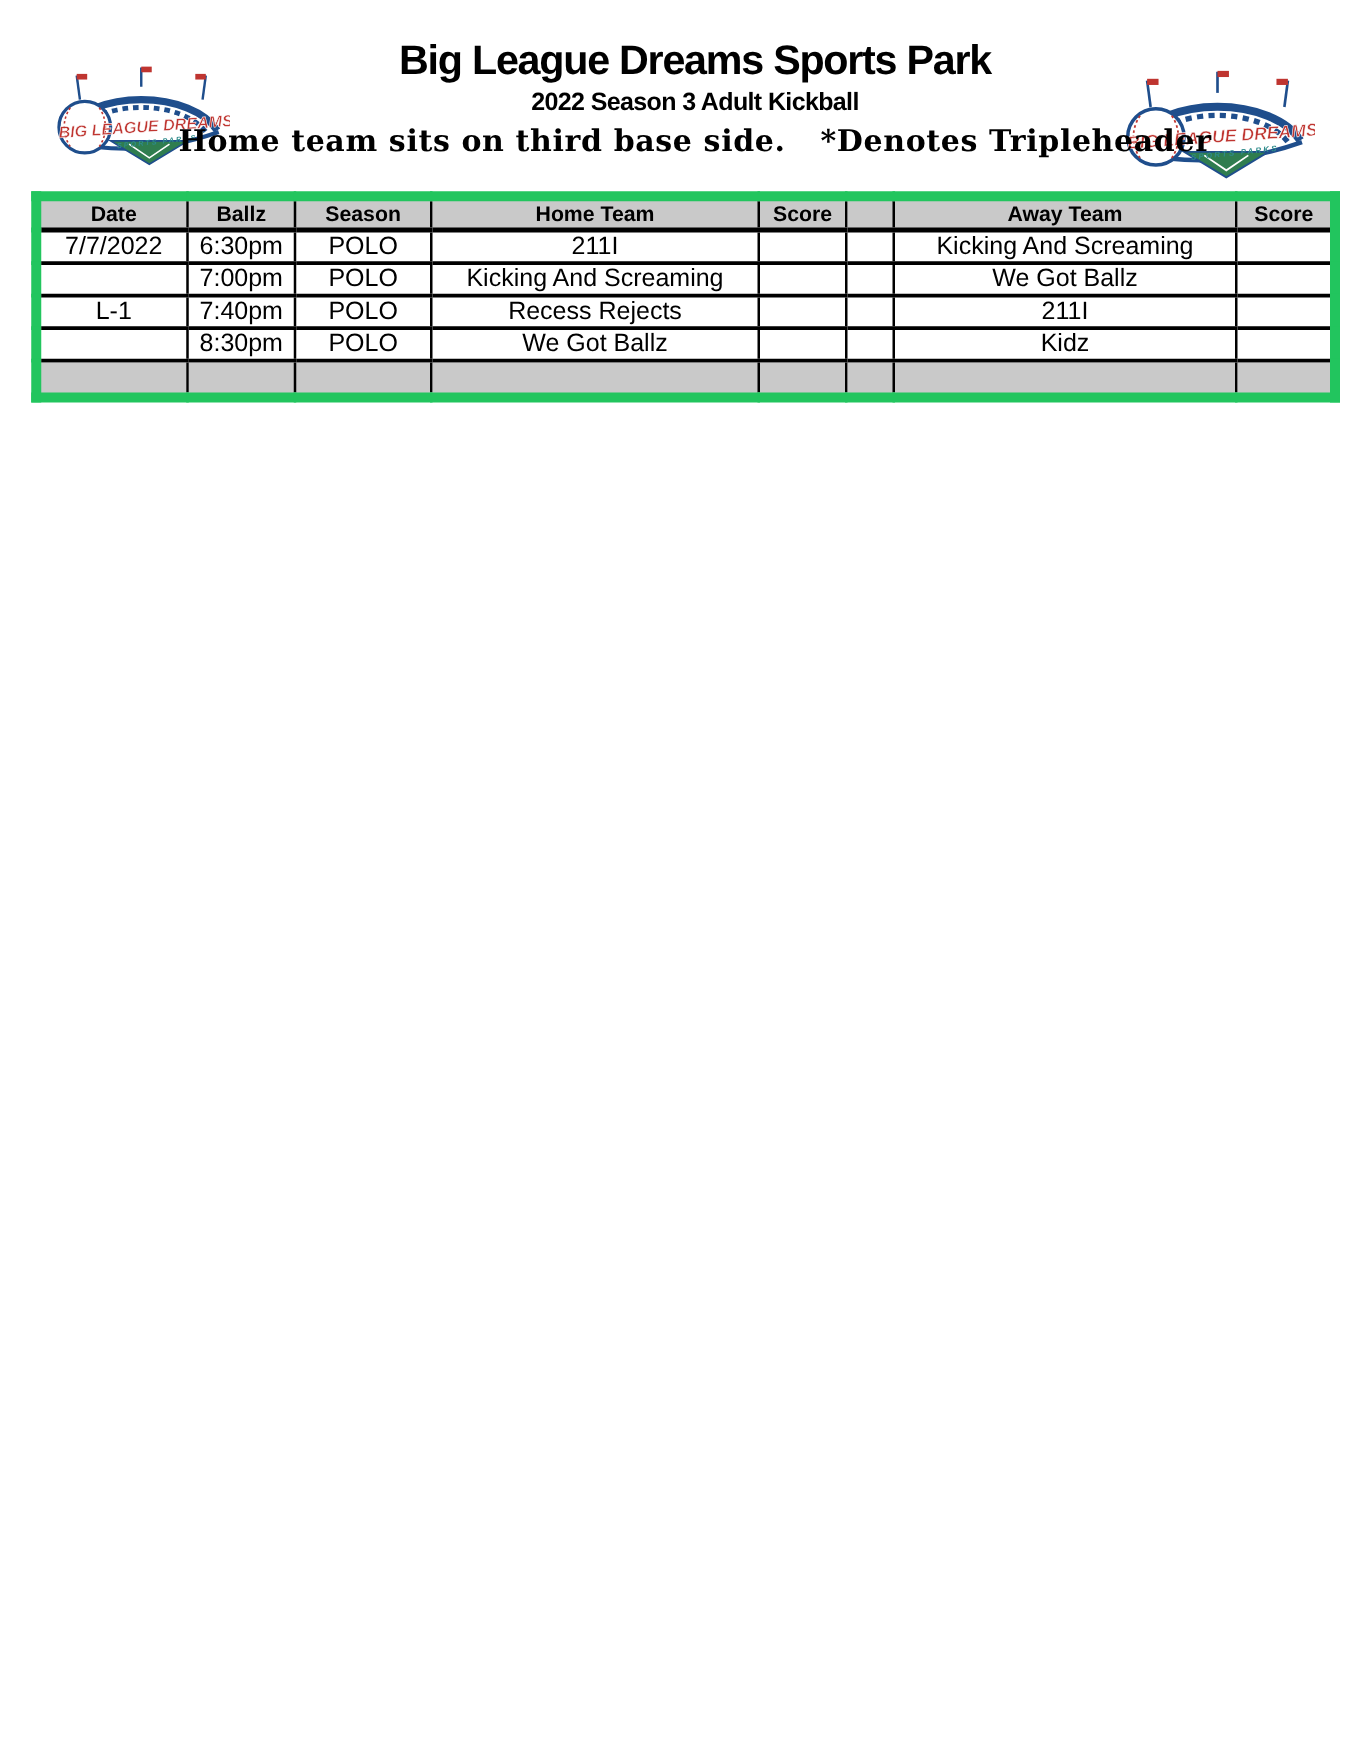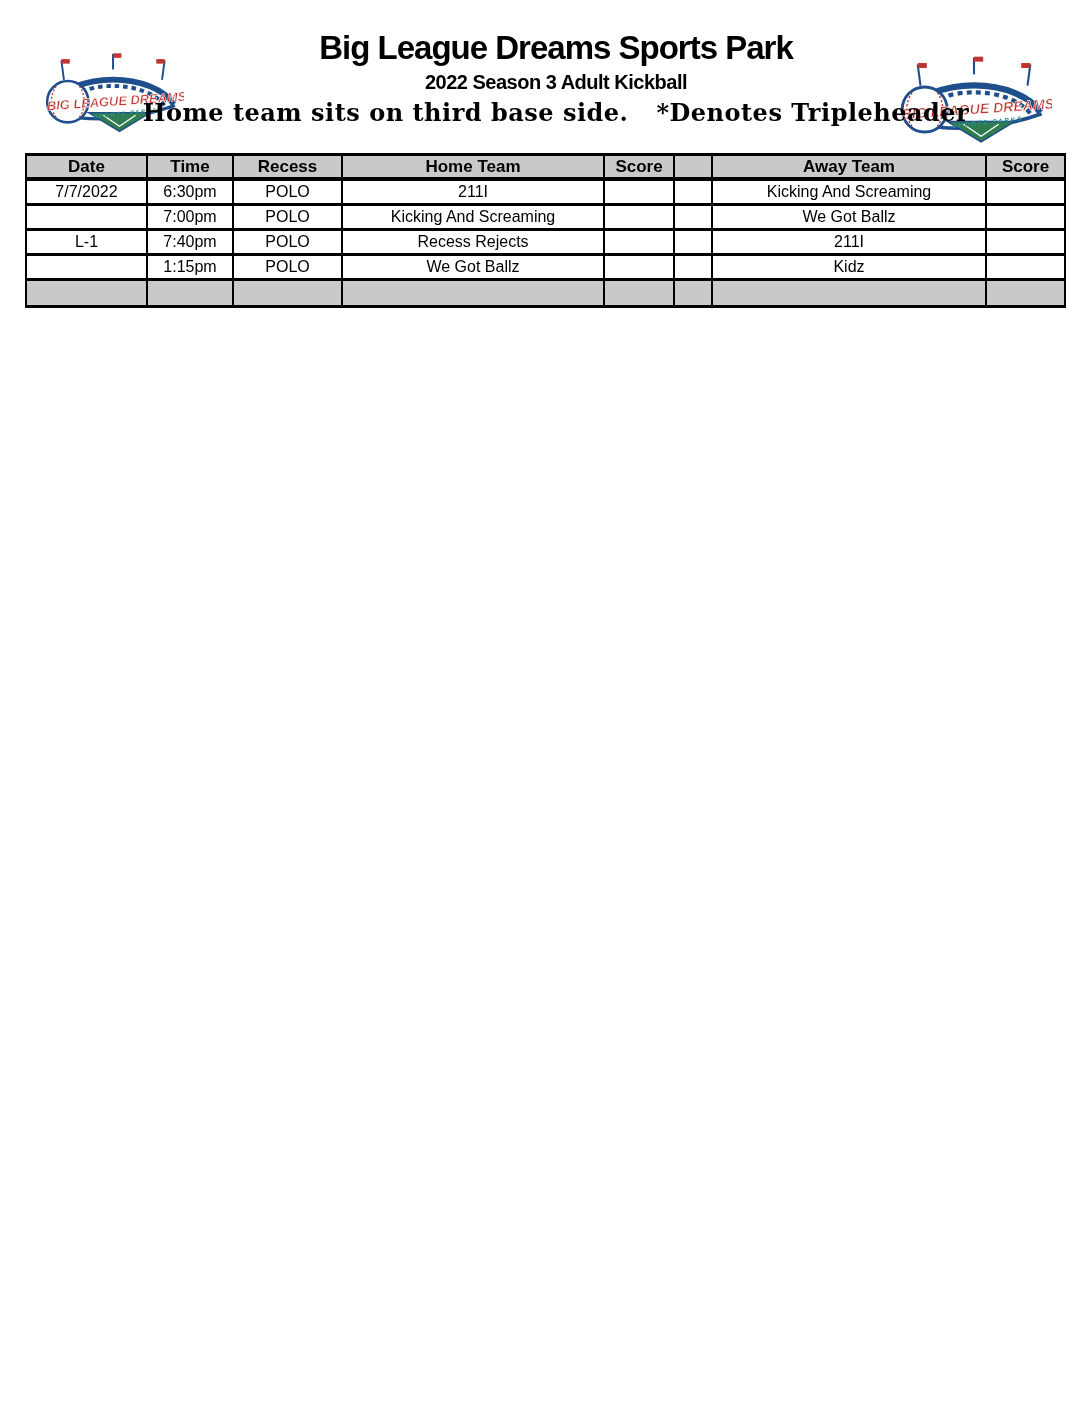--- a/index.html
+++ b/index.html
@@ -59,30 +59,30 @@
     border-left:2px solid #000;
     border-right:2px solid #000;
     border-top:3px solid #000;
     border-bottom:3px solid #000;
     padding:0 4px;
     text-align:center;
     white-space:nowrap;
     overflow:hidden;
     vertical-align:middle;
   }
-  table.schedule{border:1px solid #22c55e;}
+  table.schedule{border:8px solid #22c55e;}
   table.schedule thead th{
     background:#c9c9c9;
     font-size:17px;font-weight:bold;
     height:21px;
     border-bottom-width:4px;
   }
   table.schedule tbody td{
     background:#ffffff;
-    font-size:16px;
+    font-size:20px;
     height:22px;
     text-align:center;
   }
   table.schedule tbody tr.footer-row td{
     background:#c9c9c9;
     height:24px;
   }
 </style>
 </head>
 <body>
@@ -160,22 +160,22 @@
         <col style="width:109px">
         <col style="width:262px">
       <col style="width:70px">
         <col style="width:38px">
         <col style="width:274px">
         <col style="width:79px">
     </colgroup>
     <thead>
       <tr>
         <th>Date</th>
-        <th>Time</th>
-        <th>Recess</th>
+        <th>Ballz</th>
+        <th>Season</th>
         <th>Home Team</th>
         <th>Score</th>
         <th></th>
         <th>Away Team</th>
         <th>Score</th>
       </tr>
     </thead>
     <tbody>
       <tr>
         <td>7/7/2022</td>
@@ -202,21 +202,21 @@
         <td>7:40pm</td>
         <td>POLO</td>
         <td>Recess Rejects</td>
         <td></td>
         <td></td>
         <td>211I</td>
         <td></td>
       </tr>
       <tr>
         <td></td>
-        <td>1:15pm</td>
+        <td>8:30pm</td>
         <td>POLO</td>
         <td>We Got Ballz</td>
         <td></td>
         <td></td>
         <td>Kidz</td>
         <td></td>
       </tr>
       <tr class="footer-row">
         <td></td>
         <td></td>

